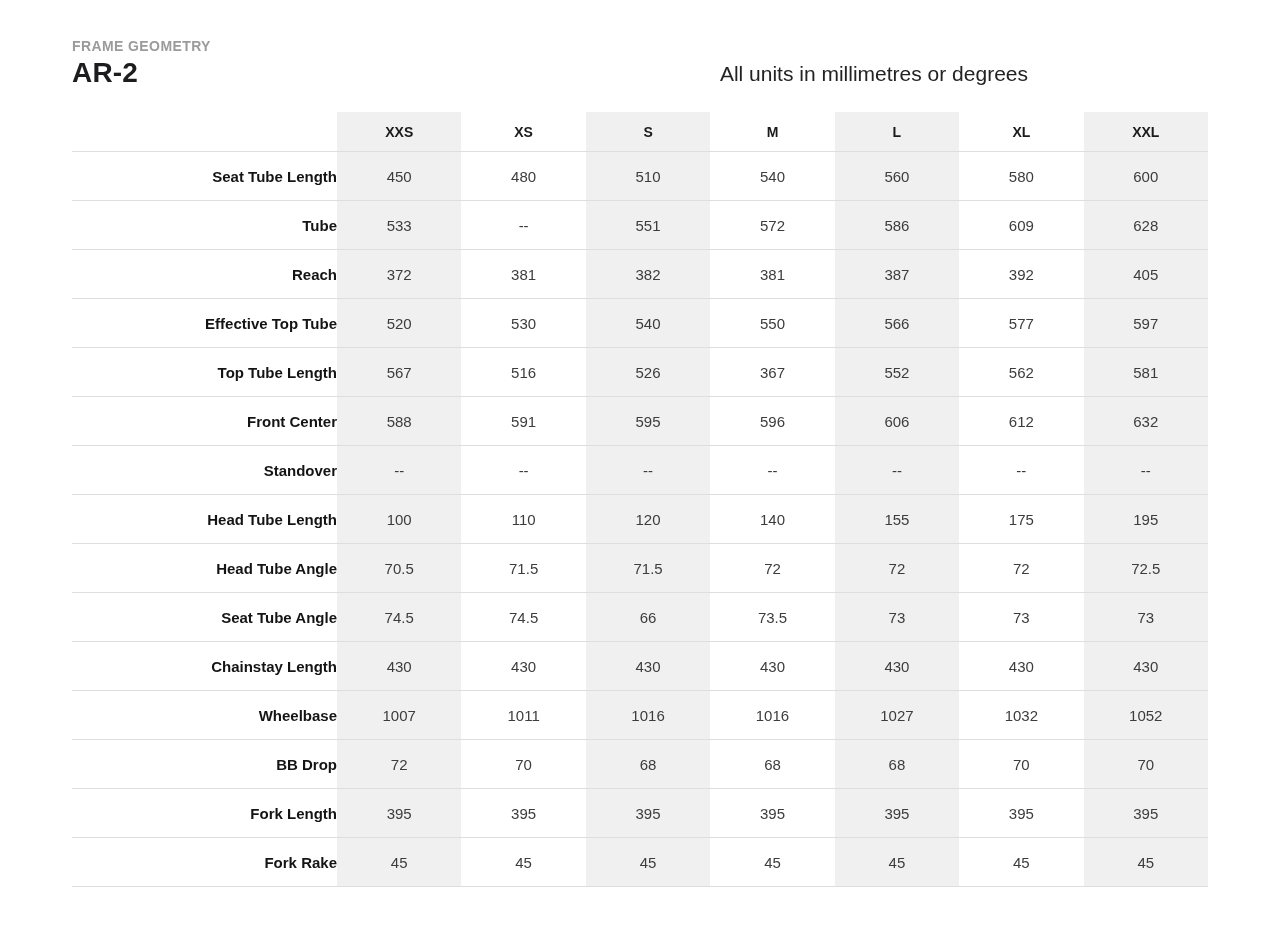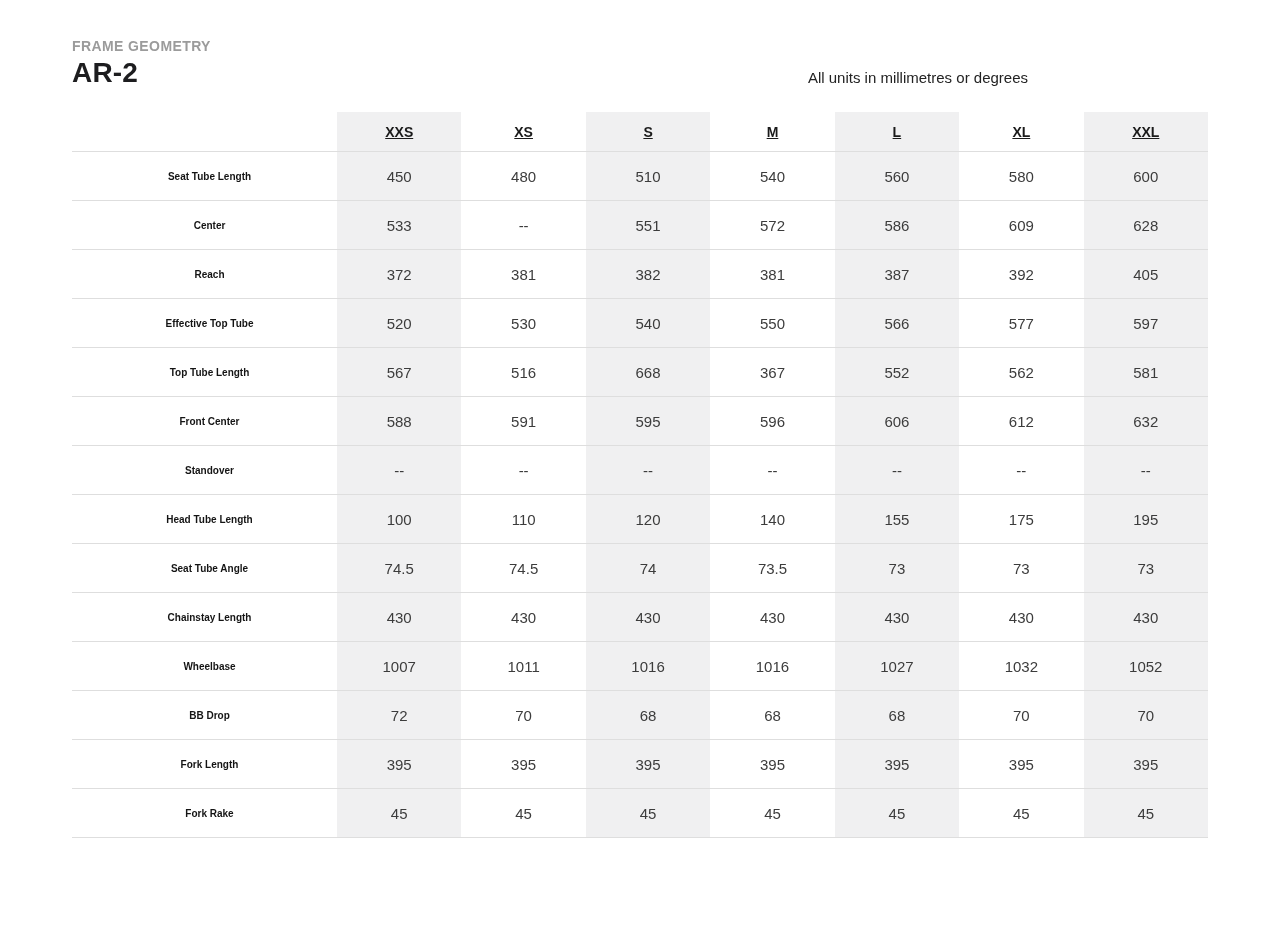--- a/index.html
+++ b/index.html
@@ -30,47 +30,46 @@
   }
   .title {
     font-size: 28px;
     font-weight: 800;
     letter-spacing: 0.2px;
     color: #1d1d1f;
     margin-top: 4px;
     line-height: 1.1;
   }
   .units-note {
-    font-size: 15px;
+    font-size: 21px;
     color: #232323;
     padding-bottom: 3px;
   }
   table.geometry {
     border-collapse: collapse;
     table-layout: fixed;
     width: 1136px;
     margin-top: 23px;
   }
   table.geometry col.label-col { width: 265px; }
   thead th {
     height: 40px;
     font-size: 14px;
     font-weight: 700;
     color: #1a1a1a;
     text-align: center;
     vertical-align: middle;
     border-bottom: 1px solid #dedede;
     padding: 0;
-    text-decoration: underline;
   }
   tbody tr { height: 49px; }
   tbody th {
-    text-align: center;
+    text-align: right;
     padding: 0 0 0 10px;
-    font-size: 10px;
+    font-size: 15px;
     font-weight: 700;
     color: #141414;
     vertical-align: middle;
     border-bottom: 1px solid #dedede;
   }
   tbody td {
     text-align: center;
     font-size: 15px;
     font-weight: 400;
     color: #3c3c3c;
@@ -120,21 +119,21 @@
           <th>Seat Tube Length</th>
           <td class="shade">450</td>
           <td>480</td>
           <td class="shade">510</td>
           <td>540</td>
           <td class="shade">560</td>
           <td>580</td>
           <td class="shade">600</td>
         </tr>
         <tr>
-          <th>Center</th>
+          <th>Tube</th>
           <td class="shade">533</td>
           <td>--</td>
           <td class="shade">551</td>
           <td>572</td>
           <td class="shade">586</td>
           <td>609</td>
           <td class="shade">628</td>
         </tr>
         <tr>
           <th>Reach</th>
@@ -153,21 +152,21 @@
           <td class="shade">540</td>
           <td>550</td>
           <td class="shade">566</td>
           <td>577</td>
           <td class="shade">597</td>
         </tr>
         <tr>
           <th>Top Tube Length</th>
           <td class="shade">567</td>
           <td>516</td>
-          <td class="shade">668</td>
+          <td class="shade">526</td>
           <td>367</td>
           <td class="shade">552</td>
           <td>562</td>
           <td class="shade">581</td>
         </tr>
         <tr>
           <th>Front Center</th>
           <td class="shade">588</td>
           <td>591</td>
           <td class="shade">595</td>
@@ -190,24 +189,34 @@
           <th>Head Tube Length</th>
           <td class="shade">100</td>
           <td>110</td>
           <td class="shade">120</td>
           <td>140</td>
           <td class="shade">155</td>
           <td>175</td>
           <td class="shade">195</td>
         </tr>
         <tr>
+          <th>Head Tube Angle</th>
+          <td class="shade">70.5</td>
+          <td>71.5</td>
+          <td class="shade">71.5</td>
+          <td>72</td>
+          <td class="shade">72</td>
+          <td>72</td>
+          <td class="shade">72.5</td>
+        </tr>
+        <tr>
           <th>Seat Tube Angle</th>
           <td class="shade">74.5</td>
           <td>74.5</td>
-          <td class="shade">74</td>
+          <td class="shade">66</td>
           <td>73.5</td>
           <td class="shade">73</td>
           <td>73</td>
           <td class="shade">73</td>
         </tr>
         <tr>
           <th>Chainstay Length</th>
           <td class="shade">430</td>
           <td>430</td>
           <td class="shade">430</td>

